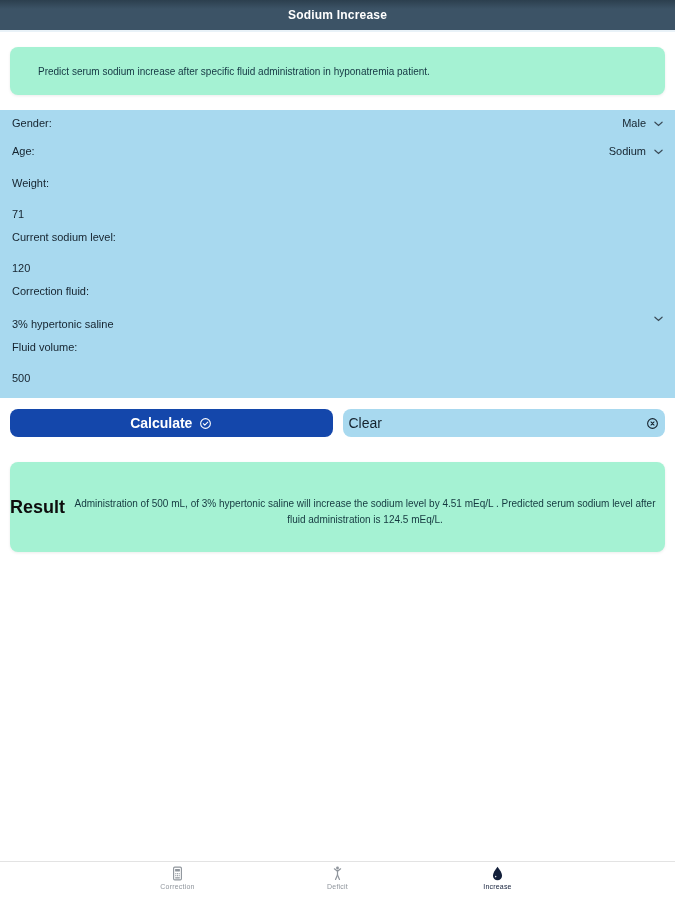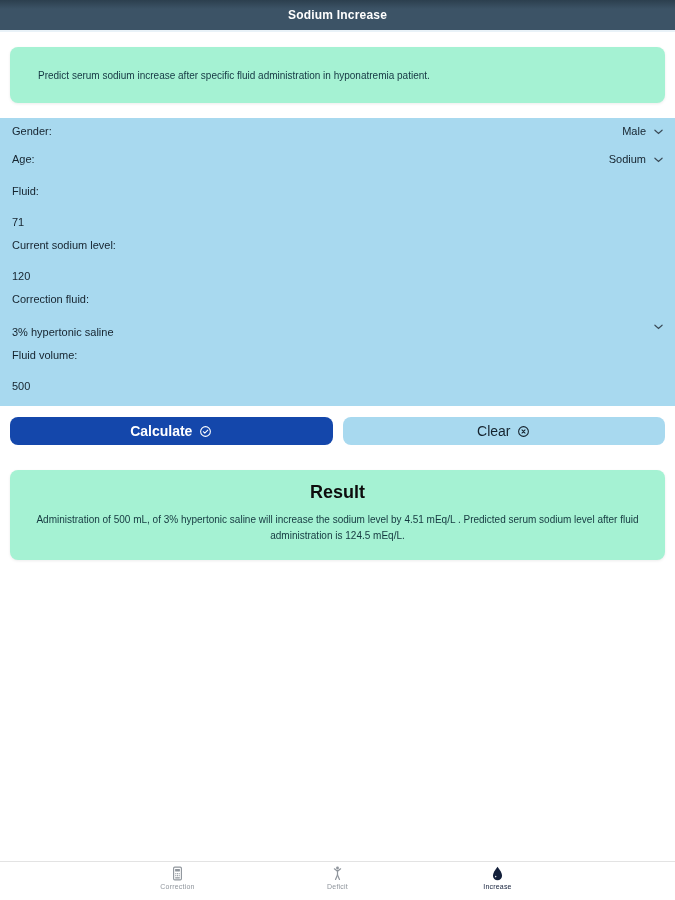--- a/index.html
+++ b/index.html
@@ -10,21 +10,21 @@
   }
   
   .header{
     height:30px;display:flex;align-items:center;justify-content:center;
     background:linear-gradient(var(--header-top,#2c3f4e) 0%, var(--header-bg,#3c5366) 30%, var(--header-bg,#3c5366) 100%);
     border-bottom:2px solid #e9f2f8;
   }
   .header-title{color:#fff;font-size:12px;font-weight:bold;letter-spacing:.2px;}
   
   .info-card{
-    margin:15px 10px 0 10px;height:56px;border-radius:8px;
+    margin:15px 10px 0 10px;height:48px;border-radius:8px;
     background:var(--info-bg,#a5f2d3);
     display:flex;align-items:center;
     box-shadow:0 1px 3px rgba(0,0,0,.08);
   }
   .info-card .info-text{
     padding-left:28px;padding-right:20px;font-size:10px;color:#143642;
   }
   
   .form-panel{
     margin-top:15px;background:var(--panel-bg,#a8d9ef);
@@ -39,28 +39,28 @@
   .fluid-row{display:flex;align-items:center;justify-content:space-between;margin-top:2px;cursor:pointer;gap:34px;}
   .chev{display:inline-block;line-height:0;color:#3a4a56;}
   
   .btn-row{display:flex;gap:10px;margin:11px 10px 0 10px;}
   .btn{
     flex:1;height:28px;border:none;border-radius:8px;
     display:flex;align-items:center;justify-content:center;gap:7px;
     font-family:"Liberation Sans",sans-serif;font-size:14px;cursor:pointer;
   }
   .btn-calculate{background:var(--calculate-bg,#1447ab);color:#fff;font-weight:bold;}
-  .btn-clear{background:var(--clear-bg,#a8d9ef);color:#15232e;}
+  .btn-clear{background:var(--clear-bg,#a8d9ef);color:#15232e;justify-content:space-between;}
   .btn .ic{line-height:0;}
   
   .result-card{
     margin:25px 10px 0 10px;min-height:90px;border-radius:8px;
     background:var(--info-bg,#a5f2d3);
     box-shadow:0 1px 3px rgba(0,0,0,.08);
-    display:flex;flex-direction:column;align-items:center;
+    display:flex;flex-direction:row;align-items:center;
     padding:12px 0 12px 0;box-sizing:border-box;
   }
   .result-title{font-size:18px;font-weight:bold;color:#0d0d0d;}
   .result-text{
     margin-top:9px;width:92%;text-align:center;font-size:10px;line-height:1.55;color:#14383f;
   }
   
   .tabbar{
     position:absolute;left:0;bottom:0;width:675px;height:38px;
     background:#fff;border-top:1px solid #e3e3e3;
@@ -108,21 +108,21 @@
         <span class="field-value">Sodium</span>
         <span class="chev">
           <svg width="9" height="6" viewBox="0 0 10 6">
               <path d="M1 1 L5 4.6 L9 1" fill="none" stroke="currentColor" stroke-width="1.3" stroke-linecap="round"></path>
             </svg>
         </span>
       </span>
     </div>
 
     <div class="grp">
-      <div class="field-label">Fluid:</div>
+      <div class="field-label">Weight:</div>
       <div class="field-value">71</div>
     </div>
 
     <div class="grp">
       <div class="field-label">Current sodium level:</div>
       <div class="field-value">120</div>
     </div>
 
     <div class="grp">
       <div class="field-label">Correction fluid:</div>

